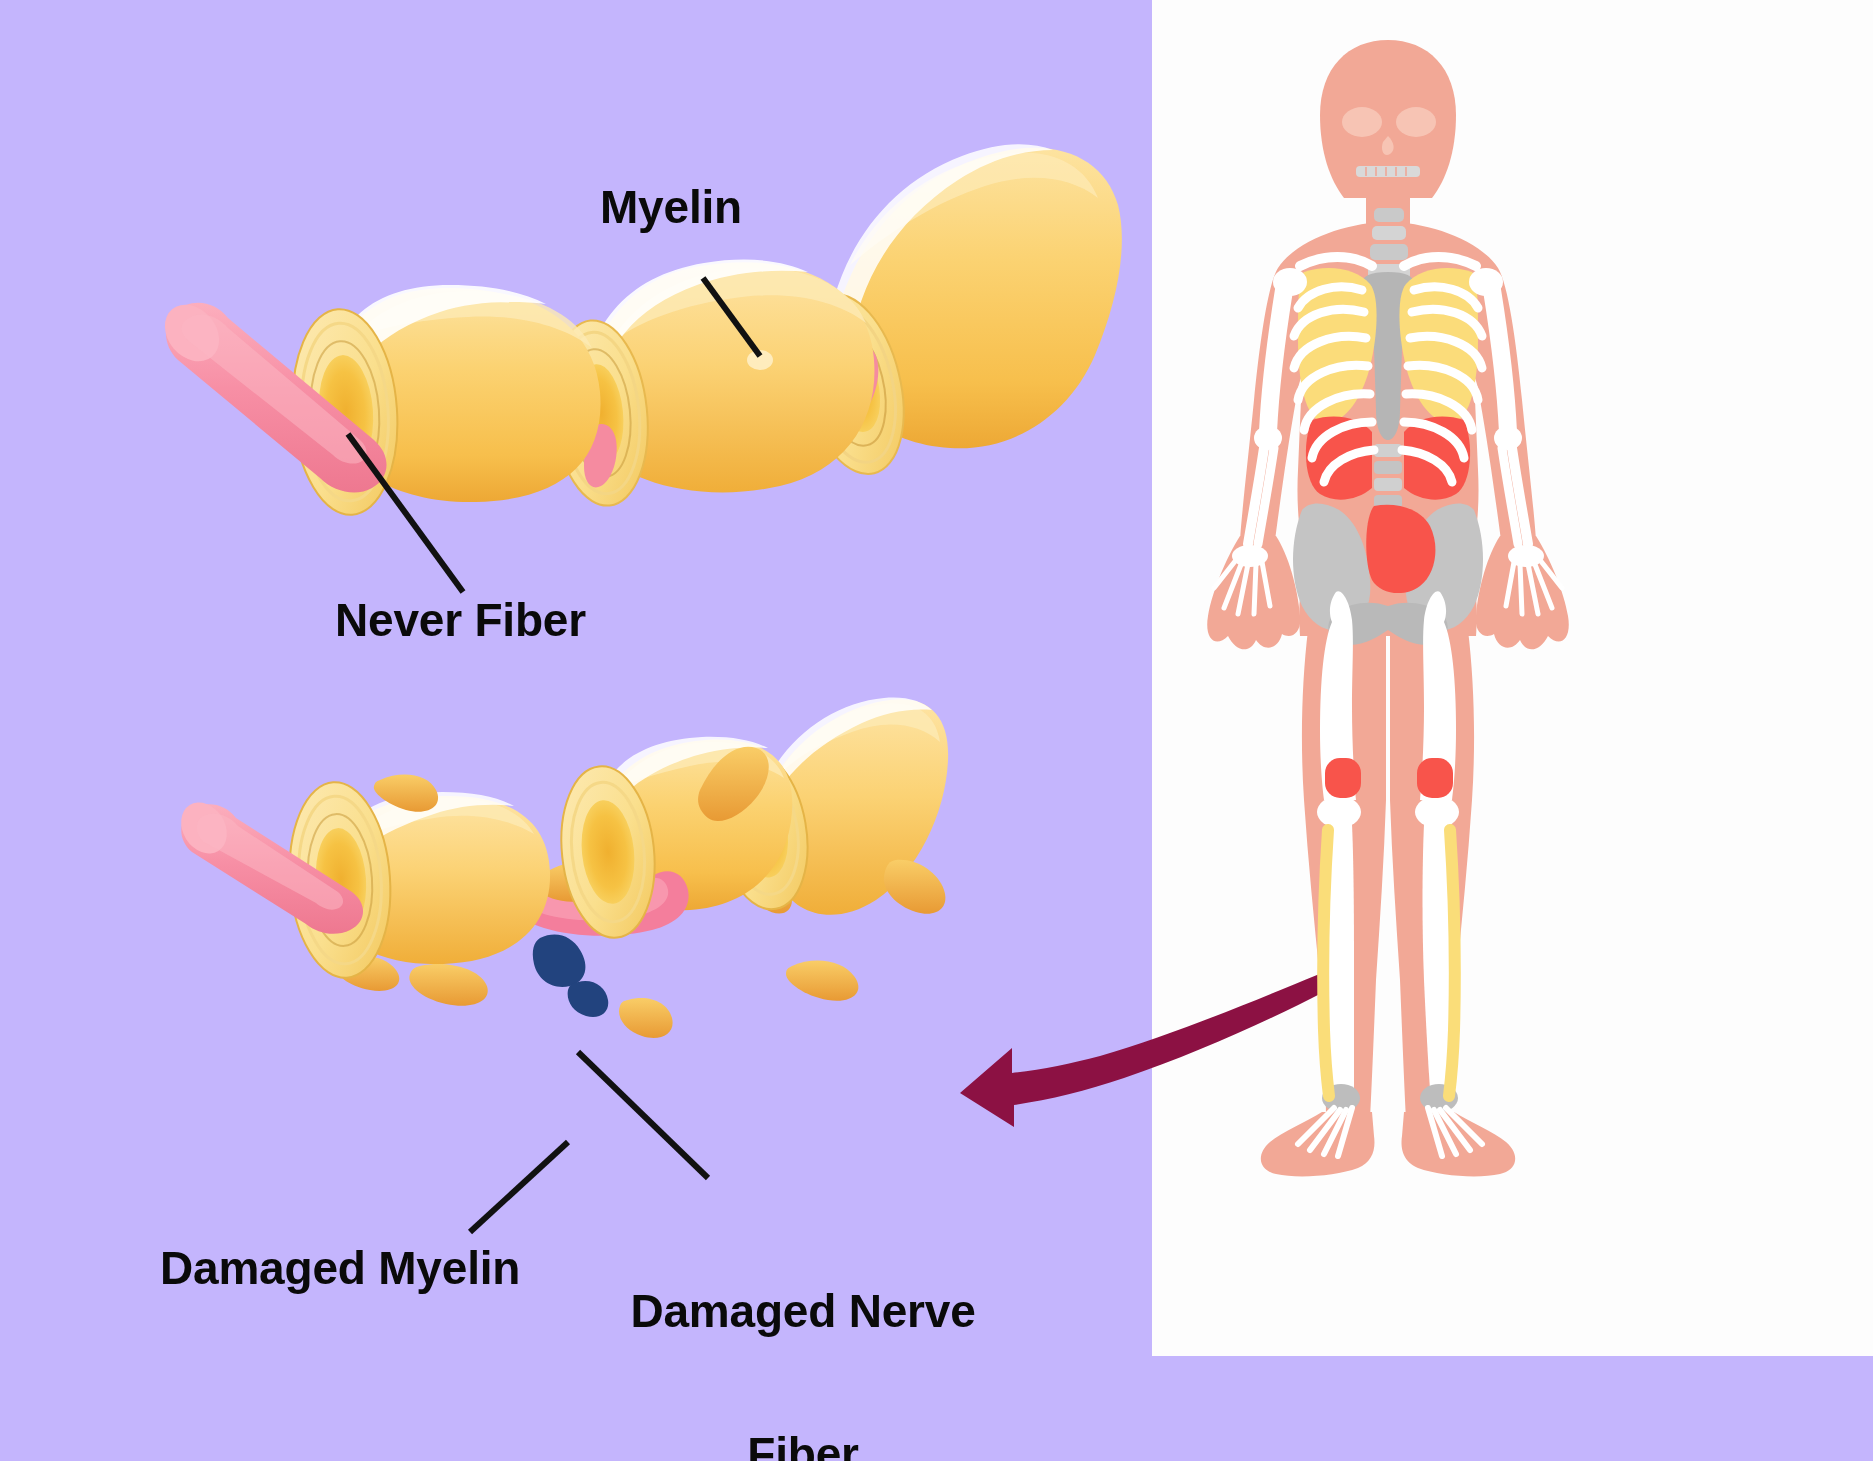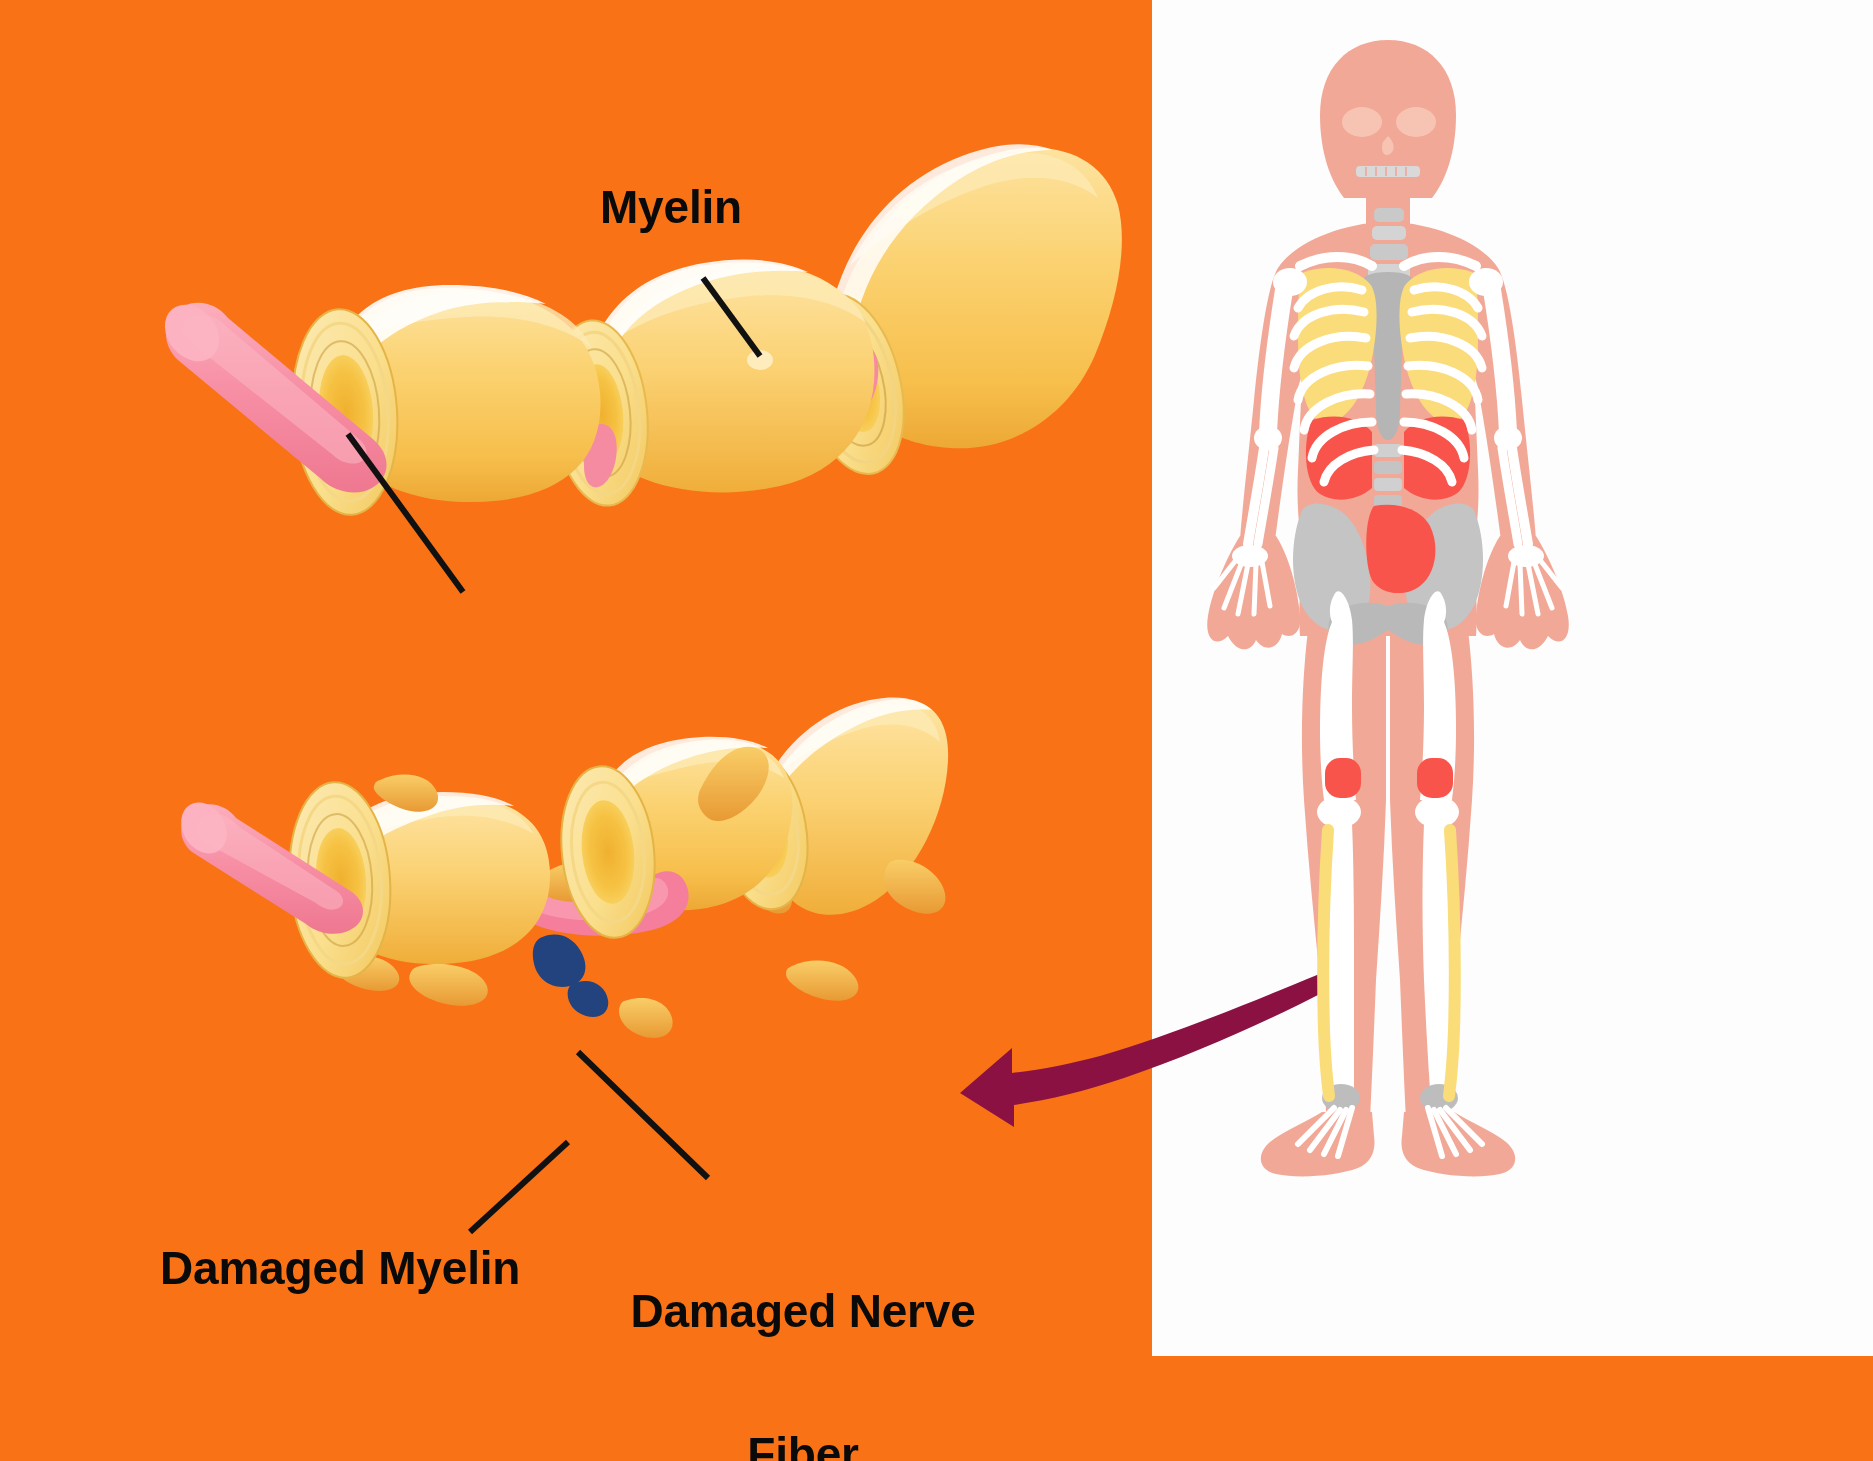--- a/index.html
+++ b/index.html
@@ -10,21 +10,21 @@
   body {
     width: 1873px;
     height: 1461px;
     font-family: "Liberation Sans", sans-serif;
     position: relative;
     overflow: hidden;
   }
   #root {
     position: absolute;
     inset: 0;
-    background: #f97316;
+    background: #c4b5fd;
   }
   .panel-right {
     position: absolute;
     left: 1152px;
     top: 0px;
     width: 721px;
     height: 1356px;
     background: #fdfdfd;
   }
   svg.layer {
@@ -469,20 +469,21 @@
 
       <g>
         <rect x="85" y="718" width="36" height="40" rx="15" fill="#f8544b"></rect>
         <rect x="177" y="718" width="36" height="40" rx="15" fill="#f8544b"></rect>
       </g>
     </g>
   </svg>
 
   <div class="label label-myelin">Myelin</div>
 
+  <div class="label label-nerve-fiber">Never Fiber</div>
 
   <div class="label label-damaged-myelin">Damaged Myelin</div>
 
   <div class="label label-exposed-nerve">
     <div>Damaged Nerve</div>
     <div>Fiber</div>
   </div>
 
 </div>
 

